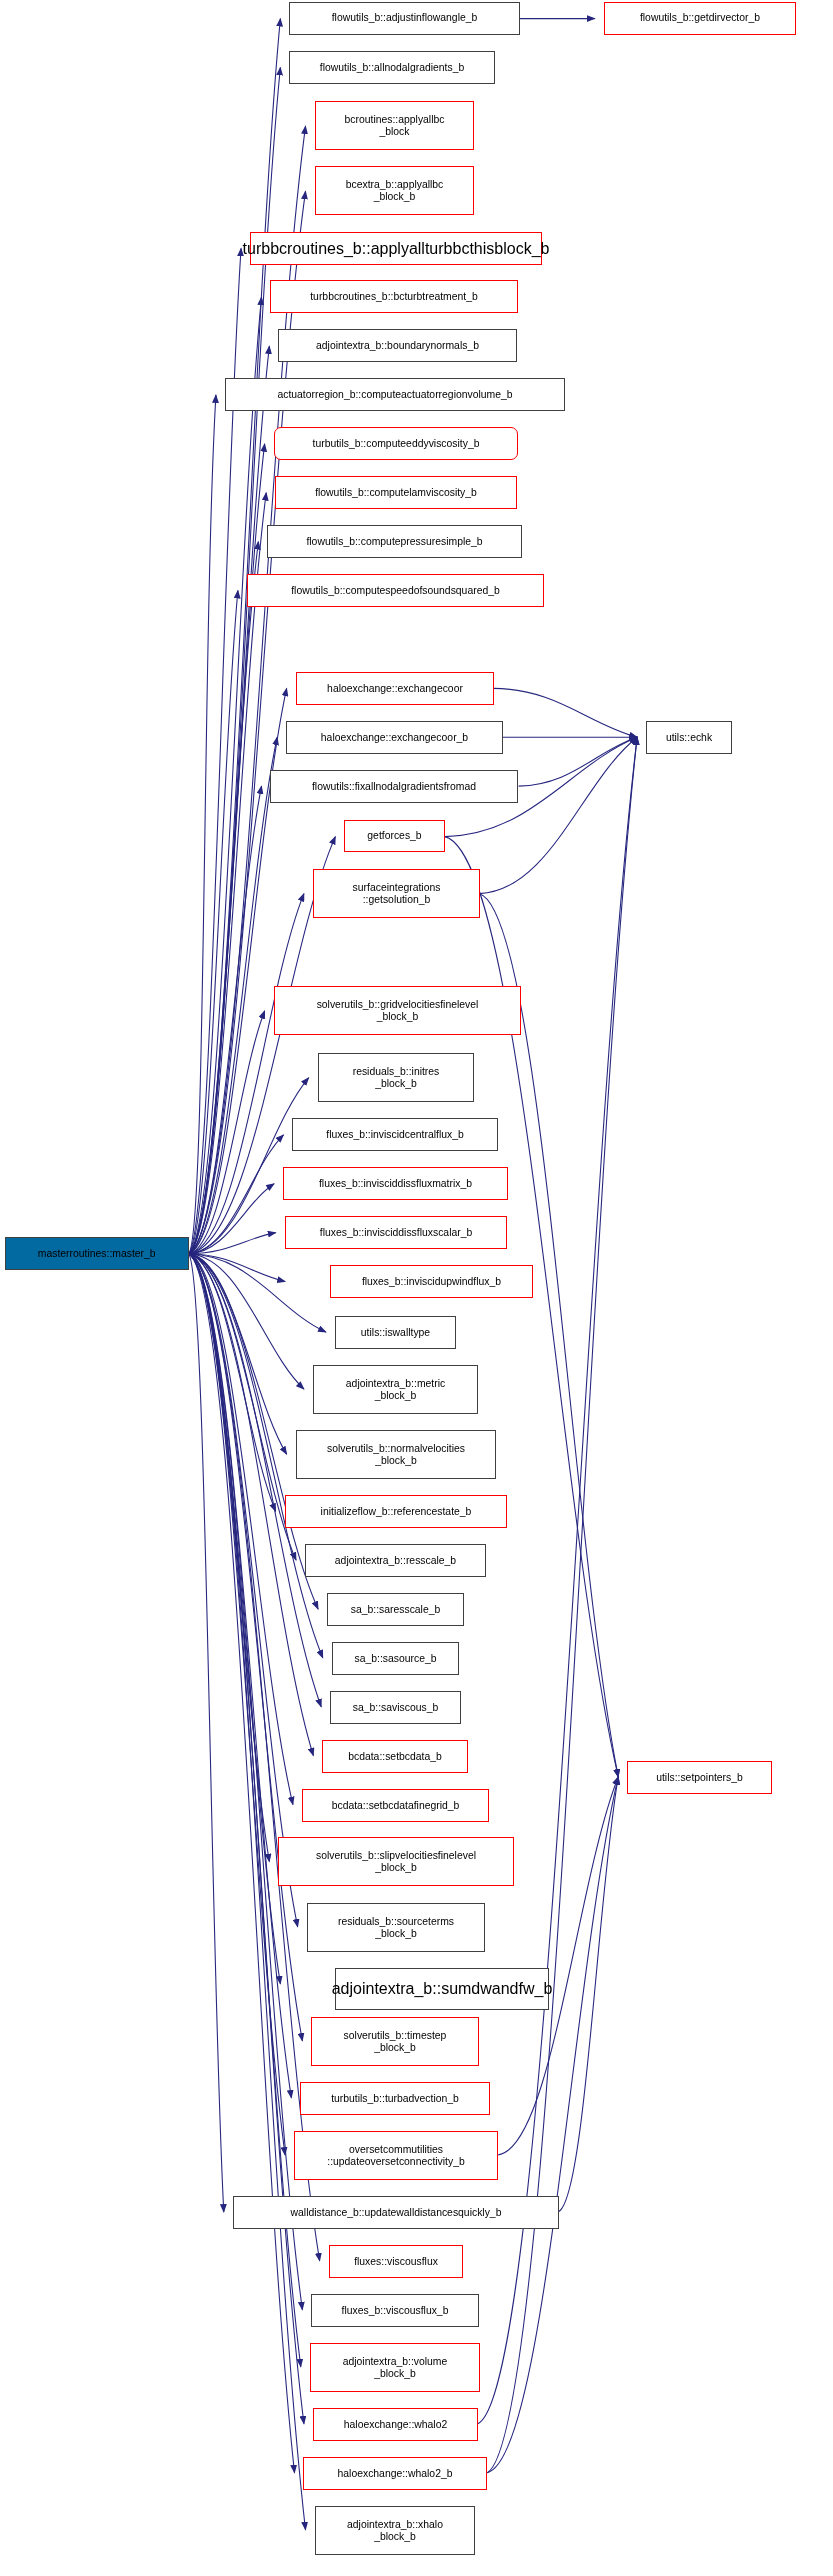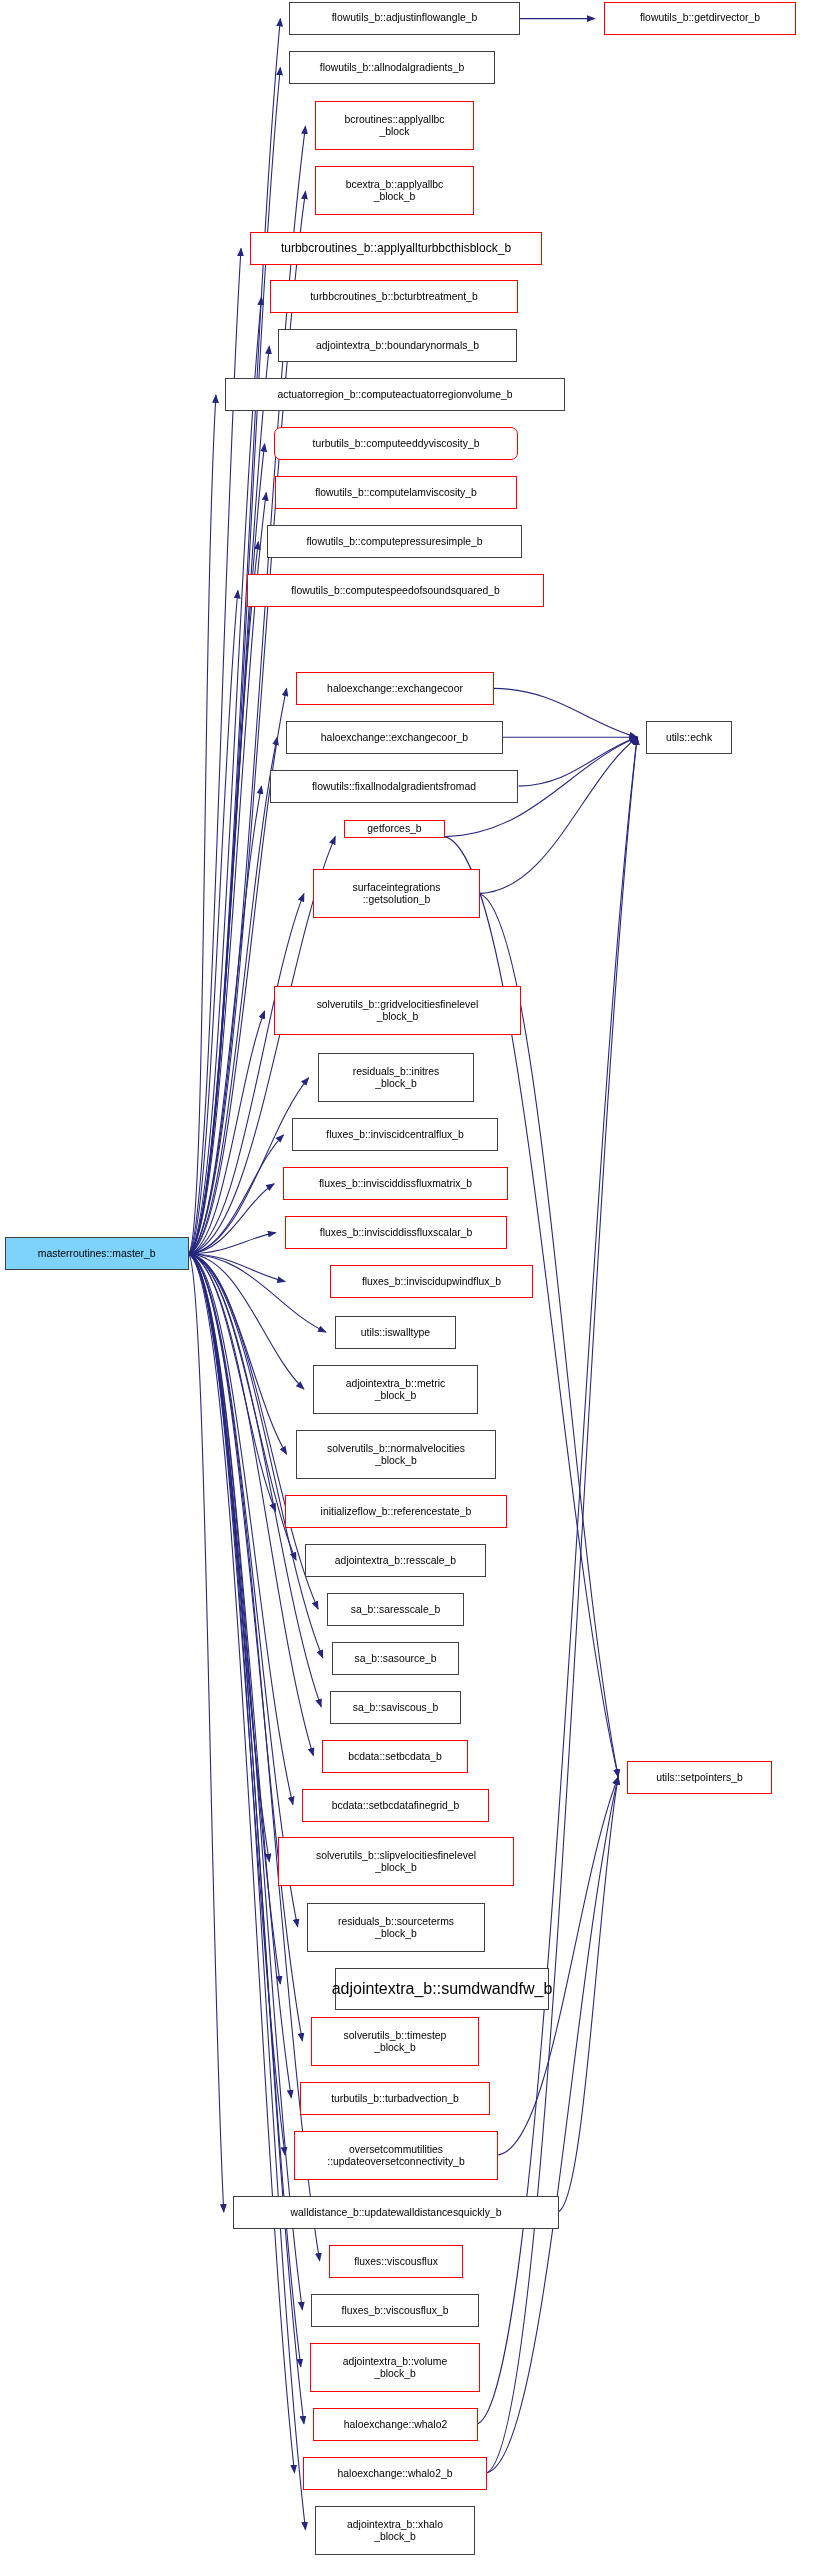--- a/index.html
+++ b/index.html
@@ -38,21 +38,21 @@
     line-height: 11.8px;
     color: #000000;
     white-space: pre-line;
     padding: 0 2.9px;
     z-index: 2;
   }
   .node.red {
     border-color: #ff0000;
   }
   .node.root {
-    background: #7dd3fc;
+    background: #0369a1;
     border-color: #404040;
   }
 </style>
 </head>
 <body>
 
 <div id="graph">
   <svg id="edges" viewBox="0 0 848 2621" xmlns="http://www.w3.org/2000/svg">
     <defs>
       <marker id="arrowhead" markerWidth="9" markerHeight="7" refX="8" refY="3.5" orient="auto" markerUnits="userSpaceOnUse">
@@ -122,32 +122,32 @@
       </g>
   </svg>
   <div id="node-layer">
       <div class="node root" style="left: 4.7px; top: 1237px; width: 184px; height: 33px; font-size: 10.4px;">masterroutines::master_b</div>
       <div class="node" style="left: 289px; top: 1.6px; width: 231px; height: 33px; font-size: 10.4px;">flowutils_b::adjustinflowangle_b</div>
       <div class="node" style="left: 289px; top: 51px; width: 206px; height: 33px; font-size: 10.4px;">flowutils_b::allnodalgradients_b</div>
       <div class="node red" style="left: 315px; top: 101px; width: 159px; height: 49px; font-size: 10.4px; text-align: center;">bcroutines::applyallbc
 _block</div>
       <div class="node red" style="left: 315px; top: 166px; width: 159px; height: 49px; font-size: 10.4px;">bcextra_b::applyallbc
 _block_b</div>
-      <div class="node red" style="left: 250px; top: 232px; width: 292px; height: 33px; font-size: 12px;">turbbcroutines_b::applyallturbbcthisblock_b</div>
+      <div class="node red" style="left: 250px; top: 232px; width: 292px; height: 33px; font-size: 16px;">turbbcroutines_b::applyallturbbcthisblock_b</div>
       <div class="node red" style="left: 270px; top: 280px; width: 248px; height: 33px; font-size: 10.4px;">turbbcroutines_b::bcturbtreatment_b</div>
       <div class="node" style="left: 278px; top: 329px; width: 239px; height: 33px; font-size: 10.4px;">adjointextra_b::boundarynormals_b</div>
       <div class="node" style="left: 225px; top: 378px; width: 340px; height: 33px; font-size: 10.4px;">actuatorregion_b::computeactuatorregionvolume_b</div>
       <div class="node red" style="left: 274px; top: 427px; width: 244px; height: 33px; font-size: 10.4px; border-radius: 7px;">turbutils_b::computeeddyviscosity_b</div>
       <div class="node red" style="left: 275px; top: 476px; width: 242px; height: 33px; font-size: 10.4px;">flowutils_b::computelamviscosity_b</div>
       <div class="node" style="left: 267px; top: 525px; width: 255px; height: 33px; font-size: 10.4px;">flowutils_b::computepressuresimple_b</div>
       <div class="node red" style="left: 247px; top: 574px; width: 297px; height: 33px; font-size: 10.4px;">flowutils_b::computespeedofsoundsquared_b</div>
       <div class="node red" style="left: 296px; top: 672px; width: 198px; height: 33px; font-size: 10.4px;">haloexchange::exchangecoor</div>
       <div class="node" style="left: 286px; top: 721px; width: 217px; height: 33px; font-size: 10.4px;">haloexchange::exchangecoor_b</div>
       <div class="node" style="left: 270px; top: 770px; width: 248px; height: 33px; font-size: 10.4px;">flowutils::fixallnodalgradientsfromad</div>
-      <div class="node red" style="left: 344px; top: 820px; width: 101px; height: 18px; font-size: 10.4px;">getforces_b</div>
+      <div class="node red" style="left: 344px; top: 820px; width: 101px; height: 32px; font-size: 10.4px;">getforces_b</div>
       <div class="node red" style="left: 313px; top: 869px; width: 167px; height: 49px; font-size: 10.4px;">surfaceintegrations
 ::getsolution_b</div>
       <div class="node red" style="left: 274px; top: 986px; width: 247px; height: 49px; font-size: 10.4px;">solverutils_b::gridvelocitiesfinelevel
 _block_b</div>
       <div class="node" style="left: 318px; top: 1053px; width: 156px; height: 49px; font-size: 10.4px;">residuals_b::initres
 _block_b</div>
       <div class="node" style="left: 292px; top: 1118px; width: 206px; height: 33px; font-size: 10.4px;">fluxes_b::inviscidcentralflux_b</div>
       <div class="node red" style="left: 283px; top: 1167px; width: 225px; height: 33px; font-size: 10.4px;">fluxes_b::invisciddissfluxmatrix_b</div>
       <div class="node red" style="left: 285px; top: 1216px; width: 222px; height: 33px; font-size: 10.4px;">fluxes_b::invisciddissfluxscalar_b</div>
       <div class="node red" style="left: 294px; top: 1265px; width: 203px; height: 33px; font-size: 10.4px; margin-left: 36px;">fluxes_b::inviscidupwindflux_b</div>

